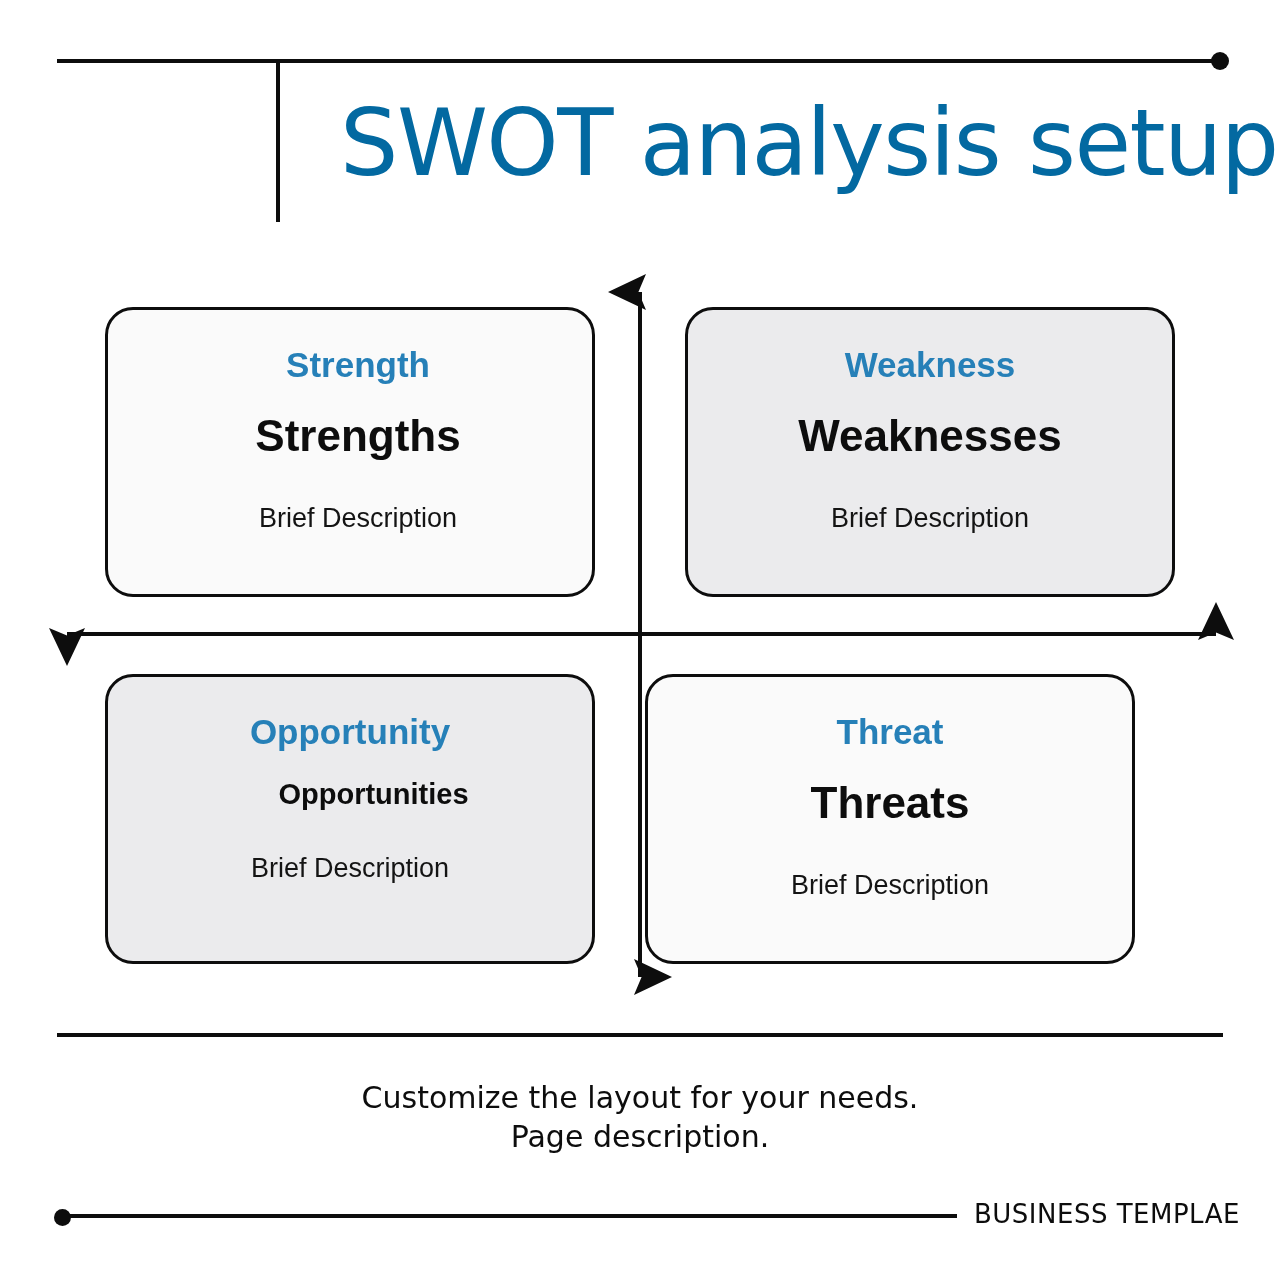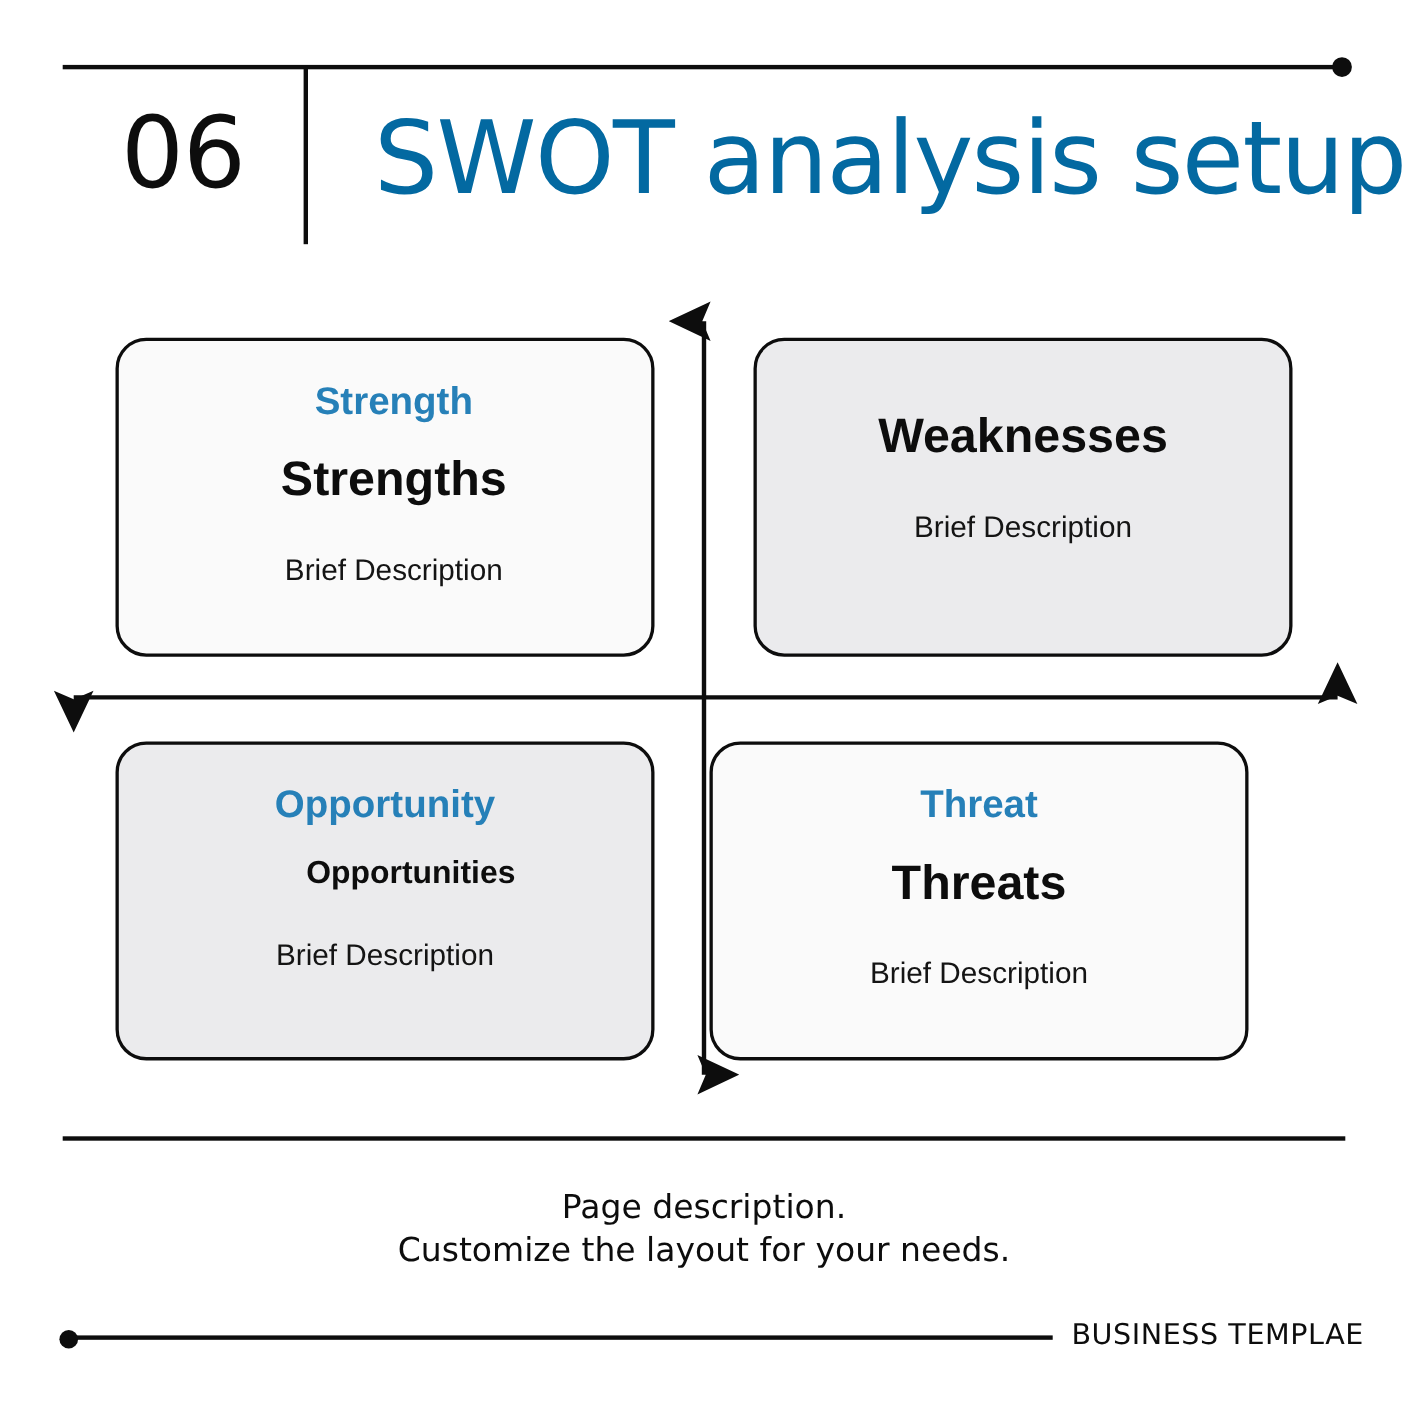--- a/index.html
+++ b/index.html
@@ -189,21 +189,20 @@
   }
 </style>
 </head>
 <body>
 
 <div id="slide">
 
   <div class="header-rule"></div>
   <div class="header-dot"></div>
   <div class="header-divider"></div>
-  <div class="slide-number">06</div>
   <div class="slide-title">SWOT analysis setup</div>
 
   <svg class="axis-svg" viewBox="0 0 1280 1280" xmlns="http://www.w3.org/2000/svg">
     <defs>
       <marker id="arrow-up" markerWidth="10" markerHeight="10" refX="5" refY="8" orient="auto" markerUnits="strokeWidth">
         <path d="M5,0 L9.5,9.5 L5,7.6 L0.5,9.5 Z" fill="#0d0d0d"></path>
       </marker>
       <marker id="arrow-down" markerWidth="10" markerHeight="10" refX="5" refY="8" orient="auto" markerUnits="strokeWidth">
         <path d="M5,0 L9.5,9.5 L5,7.6 L0.5,9.5 Z" fill="#0d0d0d"></path>
       </marker>
@@ -224,41 +223,42 @@
 
   <div class="matrix">
 
     <div class="quadrant light q-strength">
       <div class="q-heading">Strength</div>
       <div class="q-subtitle">Strengths</div>
       <div class="q-desc">Brief Description</div>
     </div>
 
     <div class="quadrant shade q-weakness">
+      <div class="q-heading">Weakness</div>
       <div class="q-subtitle">Weaknesses</div>
       <div class="q-desc">Brief Description</div>
     </div>
 
     <div class="quadrant shade q-opportunity">
       <div class="q-heading">Opportunity</div>
       <div class="q-subtitle small">Opportunities</div>
       <div class="q-desc">Brief Description</div>
     </div>
 
     <div class="quadrant light q-threat">
       <div class="q-heading">Threat</div>
       <div class="q-subtitle">Threats</div>
       <div class="q-desc">Brief Description</div>
     </div>
 
   </div>
 
   <div class="footer-rule"></div>
   <div class="footer-text">
+    <span class="line">Customize the layout for your needs.</span>
     <span class="line">Page description.</span>
-    <span class="line">Customize the layout for your needs.</span>
   </div>
 
   <div class="baseline-dot"></div>
   <div class="baseline-rule"></div>
   <div class="brand">BUSINESS TEMPLAE</div>
 
 </div>
 
 </body></html>

